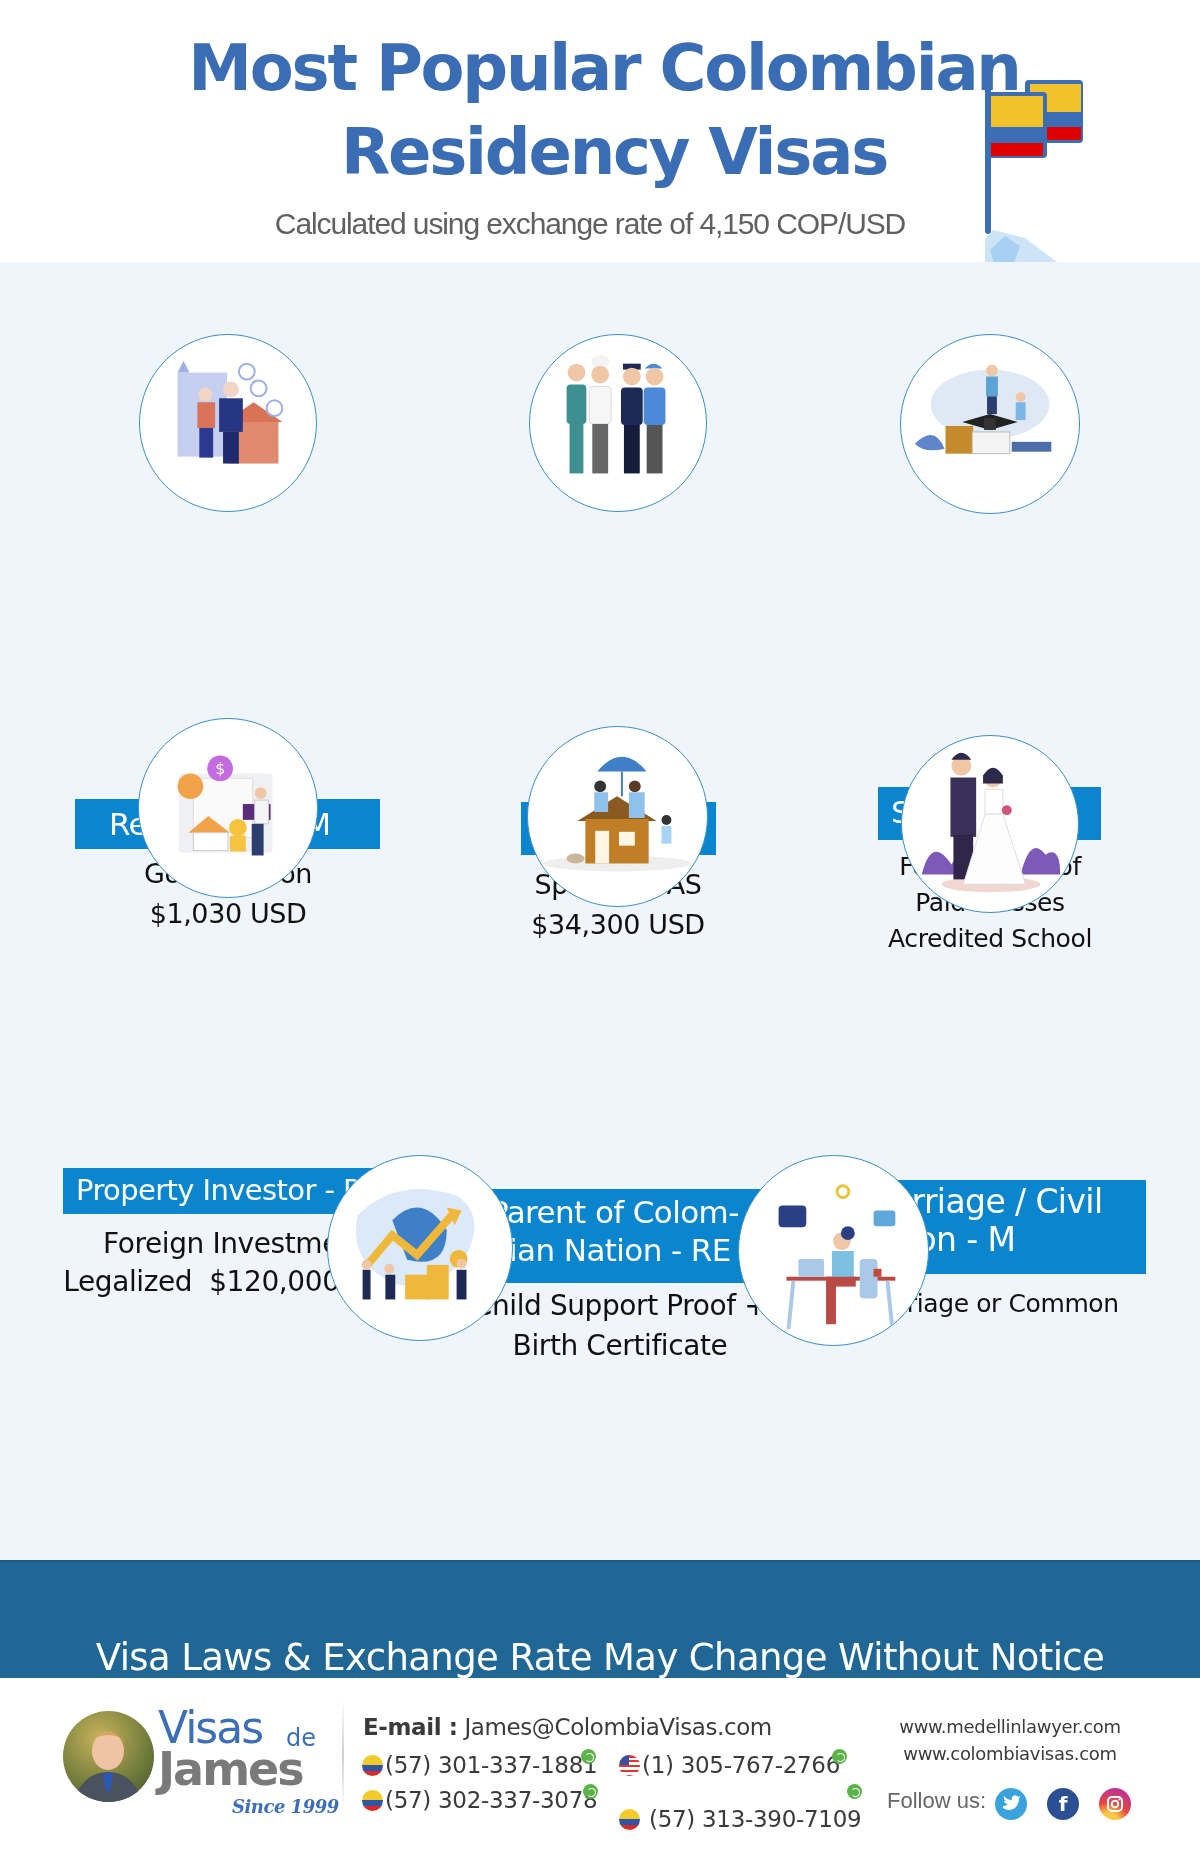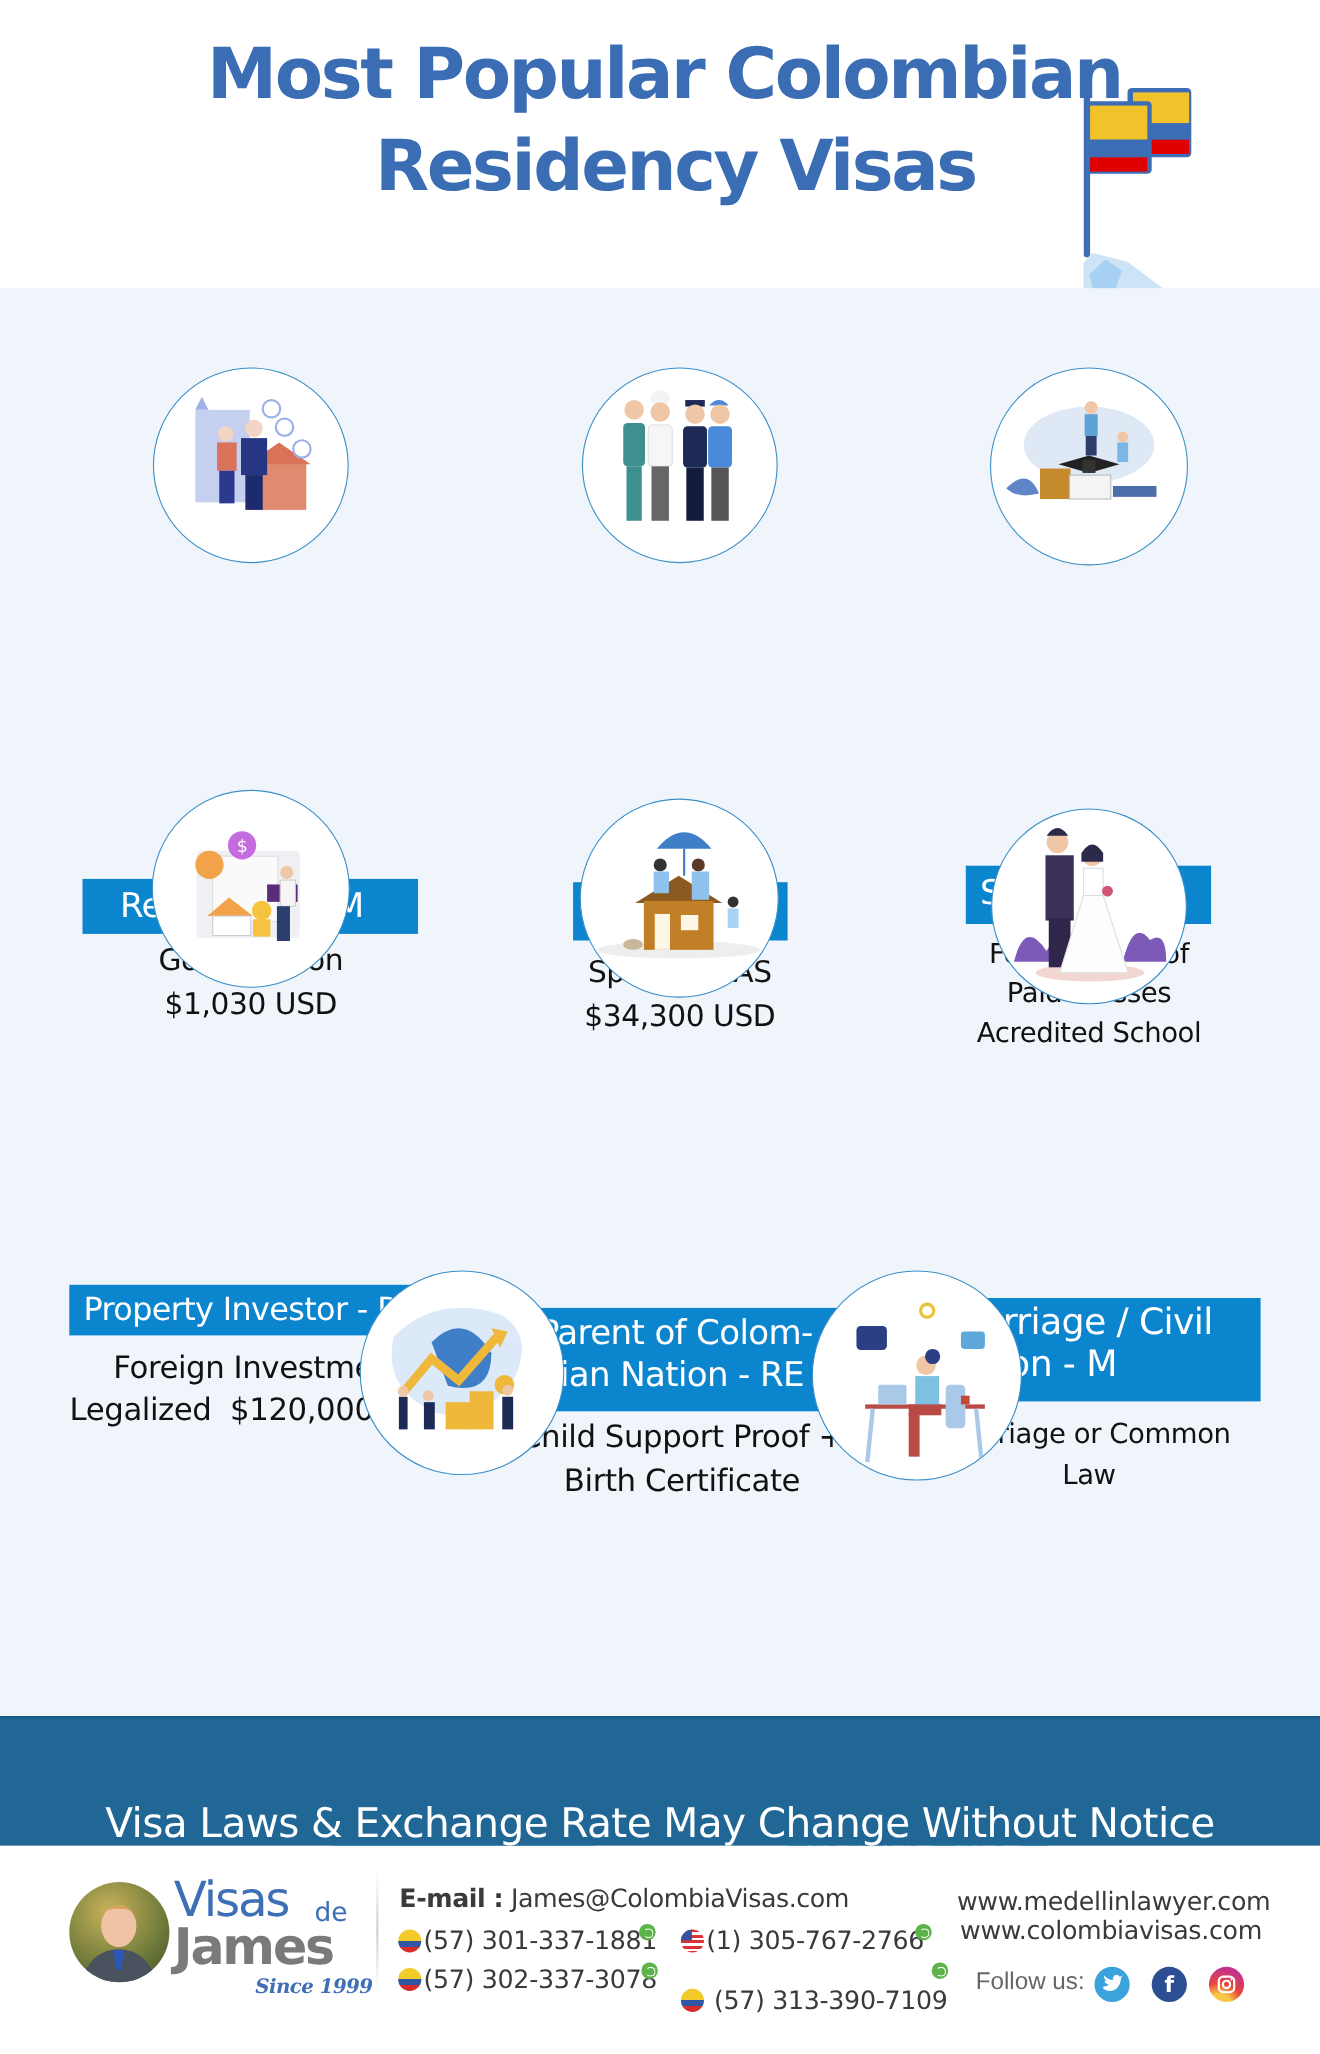--- a/index.html
+++ b/index.html
@@ -72,33 +72,34 @@
   .email { position: absolute; left: 363px; top: 36px; font-size: 23px; color: #3a3a3a; white-space: nowrap; letter-spacing: -0.4px; }
   .email b { font-weight: bold; }
   .phone { position: absolute; font-size: 23px; color: #3a3a3a; white-space: nowrap; letter-spacing: -0.3px; line-height: 28px; }
   .phone .fl { display: inline-block; width: 21px; height: 21px; border-radius: 50%; vertical-align: -3px; margin-right: 2px; overflow: hidden; }
   .fl.co { background: linear-gradient(#f2cb2a 0 50%, #2f55a5 50% 75%, #d92a2a 75%); }
   .fl.us { background: repeating-linear-gradient(#d33 0 2.5px, #fff 2.5px 5px); position: relative; }
   .fl.us::after { content: ""; position: absolute; left: 0; top: 0; width: 10px; height: 10px; background: #3a4fa0; }
   .wa { position: absolute; width: 15px; height: 15px; border-radius: 50%; background: #5cb34a; }
   .wa::after { content: ""; position: absolute; left: 4px; top: 4px; width: 7px; height: 7px; border-radius: 50%; border: 1.5px solid #fff; border-left-color: transparent; }
 
-  .url { position: absolute; left: 870px; width: 280px; text-align: center; font-size: 23px; color: #3a3a3a; letter-spacing: -0.3px; white-space: nowrap; }
+  .url { position: absolute; left: 870px; width: 280px; text-align: center; font-size: 18px; color: #3a3a3a; letter-spacing: -0.3px; white-space: nowrap; }
   .follow { position: absolute; left: 887px; top: 110px; font-size: 22px; color: #666; white-space: nowrap; font-family: "Liberation Sans", sans-serif; }
   .social { position: absolute; top: 110px; width: 32px; height: 32px; border-radius: 50%; color: #fff; font-weight: bold; text-align: center; line-height: 32px; font-size: 20px; font-family: "DejaVu Sans", sans-serif; }
   .social.tw { left: 995px; background: #3aa3dc; }
   .social.fb { left: 1047px; background: #2b4f92; }
   .social.ig { left: 1099px; background: radial-gradient(circle at 30% 110%, #f9c847 0 25%, #e8463d 50%, #c1338c 80%); }
 </style>
 </head>
 <body>
 
 <div class="header">
   <div class="title l1">Most Popular Colombian</div>
   <div class="title l2">Residency Visas</div>
+  <div class="subtitle">Calculated using exchange rate of 4,150 COP/USD</div>
 
   <div class="flag-art">
     <svg viewBox="0 0 140 190" width="140" height="190">
 
       <rect x="40" y="2" width="58" height="63" rx="4" fill="#3c6eb6"></rect>
       <rect x="45" y="6" width="51" height="28" fill="#f2c22a"></rect>
       <rect x="45" y="34" width="51" height="15" fill="#3c6eb6"></rect>
       <rect x="45" y="49" width="51" height="13" fill="#e00000"></rect>
 
       <rect x="0" y="6" width="6" height="150" rx="3" fill="#3c6eb6"></rect>
@@ -271,21 +272,20 @@
         <path d="M84 79 L102 79 L125 150 L62 150 Z" fill="#fdfdfd" stroke="#ddd"></path>
         <circle cx="106" cy="75" r="5" fill="#d05576"></circle>
       </svg>
     </div>
     <div class="label two" style="left:833px; top:918px; width:313px; height:94px; padding:3px 0 0 31px; font-size:33px; line-height:38px;">
       <div>Marriage / Civil</div>
       <div>Union - M</div>
     </div>
     <div class="desc" style="left:840px; width:300px; top:1023px; font-size:25px; line-height:37px;">
       <span>Marriage or Common</span>
-      <span>Law</span>
     </div>
   </div>
 
   <div class="card">
     <div class="circle" style="left:327px; top:893px; width:186px; height:186px;">
       <svg viewBox="0 0 186 186">
         <path d="M30 60 q40 -40 100 -20 q30 20 10 60 q-30 40 -70 30 q-50 -20 -40 -70z" fill="#dce9f8"></path>
         <path d="M65 65 q30 -30 55 10 q0 40 -40 30z" fill="#3f7fc8"></path>
         <polyline points="40,110 65,80 90,100 125,60" fill="none" stroke="#f0b83a" stroke-width="8"></polyline>
         <polygon points="120,52 135,55 128,70" fill="#f0b83a"></polygon>

